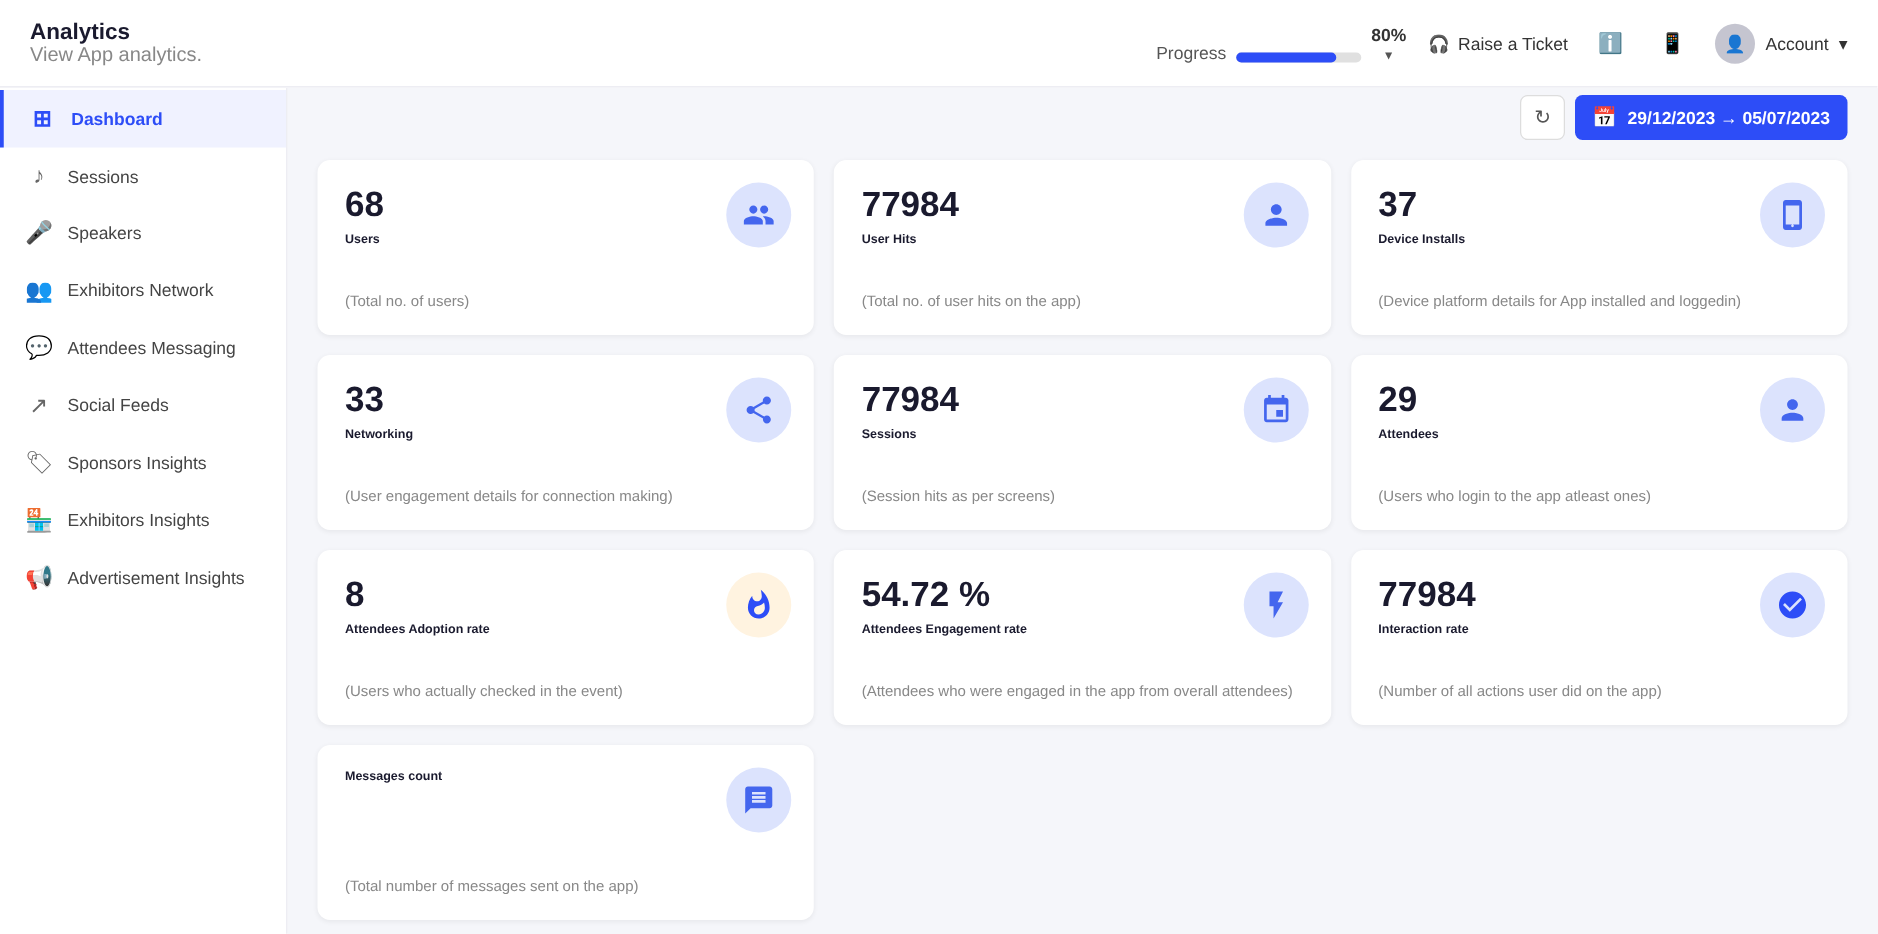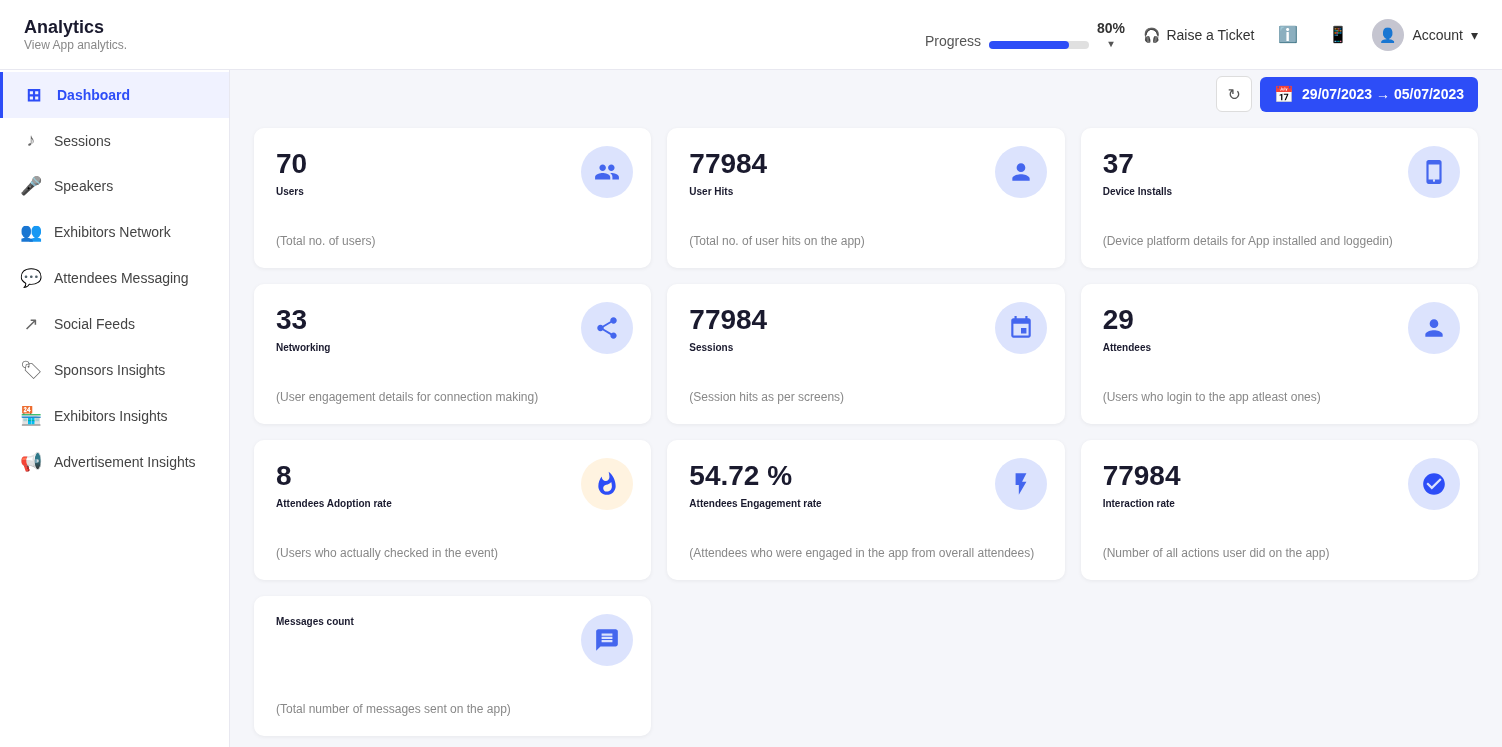--- a/index.html
+++ b/index.html
@@ -7,21 +7,21 @@
 
     
     .topbar {
       display: flex; align-items: center; justify-content: space-between;
       background: #fff; padding: 8px 24px; height: 70px;
       border-bottom: 1px solid #e8e8f0;
       position: fixed; top: 0; left: 0; right: 0; z-index: 100;
     }
     .topbar-left {}
     .topbar-title { font-size: 18px; font-weight: 700; color: #1a1a2e; }
-    .topbar-subtitle { font-size: 12px; color: #888; }
+    .topbar-subtitle { font-size: 16px; color: #888; }
     .topbar-right { display: flex; align-items: center; gap: 18px; }
     .progress-section { display: flex; align-items: flex-end; gap: 8px; font-size: 14px; color: #555; }
     .progress-bar-outer { width: 100px; height: 8px; background: #e0e0e0; border-radius: 4px; }
     .progress-bar-inner { height: 8px; background: #2d4df7; border-radius: 4px; }
     .progress-value { font-size: 14px; font-weight: 600; color: #333; display: flex; align-items: center; gap: 2px; flex-direction: column; }
     .chevron-down { font-size: 10px; color: #555; }
     .raise-ticket { display: flex; align-items: center; gap: 6px; font-size: 14px; color: #333; cursor: pointer; }
     .icon-circle { width: 32px; height: 32px; border-radius: 50%; display: flex; align-items: center; justify-content: center; font-size: 16px; color: #555; cursor: pointer; }
     .account-section { display: flex; align-items: center; gap: 8px; font-size: 14px; color: #333; cursor: pointer; }
     .avatar { width: 32px; height: 32px; border-radius: 50%; background: #c5c5d0; display: flex; align-items: center; justify-content: center; font-size: 14px; color: #666; }
@@ -157,31 +157,31 @@
     </div>
   </div>
 
   <div class="main">
 
     <div class="date-toolbar">
       <button class="refresh-btn">↻</button>
       <button class="date-btn">
         <span class="cal-icon">📅</span>
         <span>
-          <span>29/07/2023</span>
+          <span>29/12/2023</span>
           <span> → </span>
           <span>05/07/2023</span>
         </span>
       </button>
     </div>
 
     <div class="cards-grid">
 
       <div class="card">
-        <div class="card-number">70</div>
+        <div class="card-number">68</div>
         <div class="card-label">Users</div>
         <div class="card-desc">(Total no. of users)</div>
         <div class="card-icon blue-accent">
           <svg width="26" height="26" viewBox="0 0 24 24" fill="#4466ee" xmlns="http://www.w3.org/2000/svg">
             <path d="M16 11c1.66 0 2.99-1.34 2.99-3S17.66 5 16 5c-1.66 0-3 1.34-3 3s1.34 3 3 3zm-8 0c1.66 0 2.99-1.34 2.99-3S9.66 5 8 5C6.34 5 5 6.34 5 8s1.34 3 3 3zm0 2c-2.33 0-7 1.17-7 3.5V19h14v-2.5c0-2.33-4.67-3.5-7-3.5zm8 0c-.29 0-.62.02-.97.05 1.16.84 1.97 1.97 1.97 3.45V19h6v-2.5c0-2.33-4.67-3.5-7-3.5z"></path>
           </svg>
         </div>
       </div>
 
       <div class="card">

